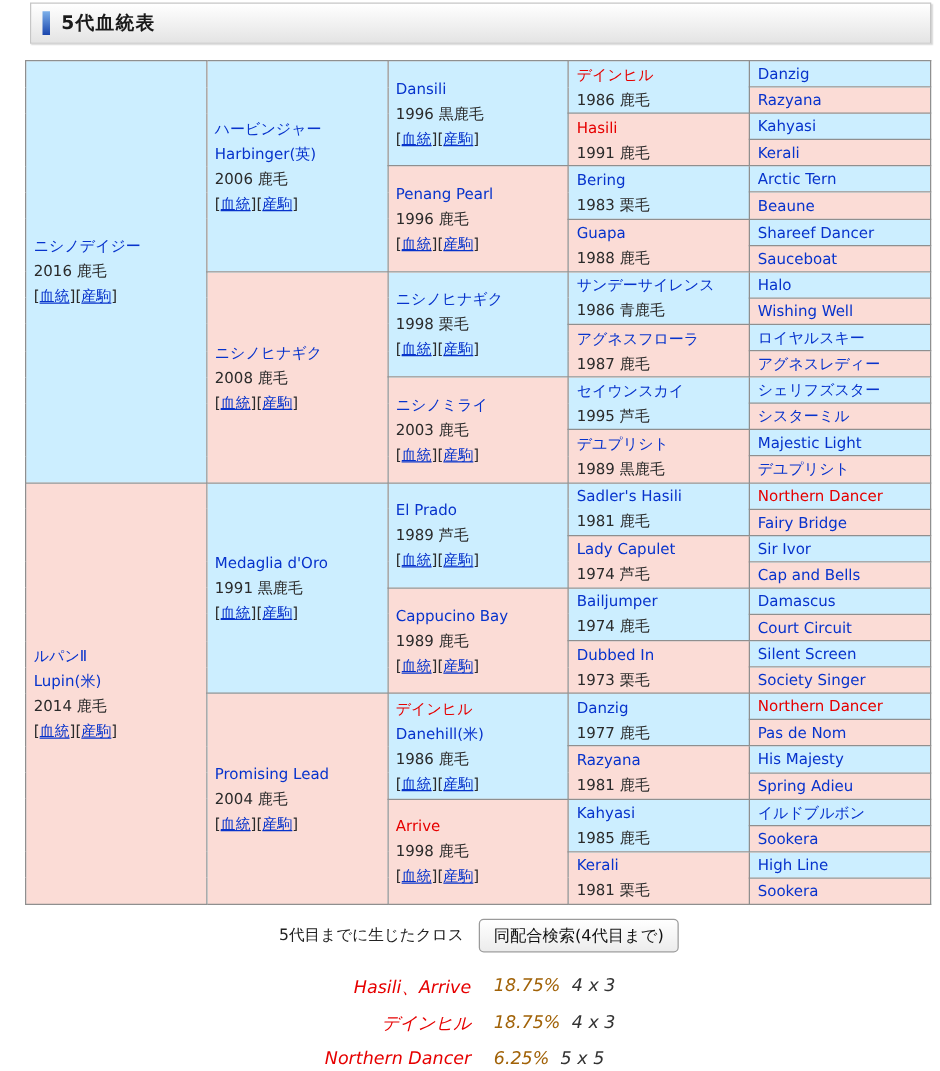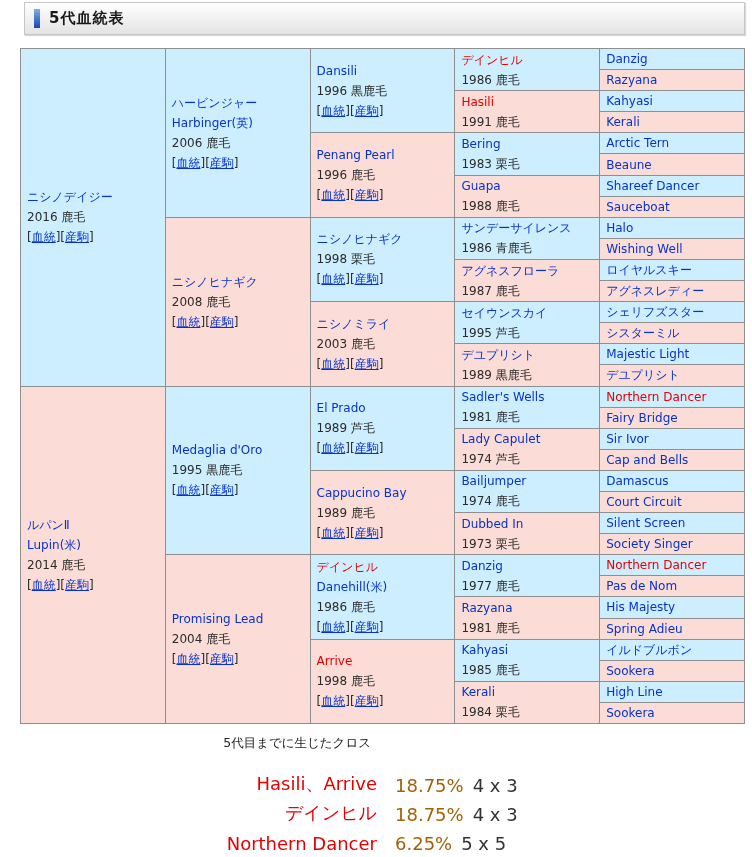--- a/index.html
+++ b/index.html
@@ -34,21 +34,21 @@
   .linkline a{color:#0733cc;text-decoration:underline;cursor:pointer;}
   
   .cross-header{position:absolute;top:735px;left:0;width:736px;display:flex;align-items:center;}
   .cross-label{width:371px;text-align:right;font-size:12.5px;color:#222;}
   .search-btn{
     margin-left:12px;height:27px;padding:0 11px;font-size:13px;color:#111;
     background:linear-gradient(#ffffff,#ececec);border:1px solid #9a9a9a;border-radius:4px;
     font-family:inherit;cursor:pointer;
   }
   .cross-rows{position:absolute;top:781px;left:0;width:752px;}
-  .cross-row{display:flex;margin-bottom:14px;font-size:18px;height:15px;align-items:flex-end;}
+  .cross-row{display:flex;margin-bottom:14px;font-size:14px;height:15px;align-items:flex-start;font-style:italic;}
   .cross-name{width:377px;text-align:right;color:#e60000;}
   .cross-val{margin-left:18px;color:#a16207;}
   .cross-pat{margin-left:9px;color:#333;}
 </style>
 </head>
 <body>
 
 <div class="title-bar">
   <span class="accent-bar"></span>
   <span class="title-text">5代血統表</span>
@@ -206,30 +206,30 @@
       </tr>
       <tr>
         <td rowspan="16" class="dam">
           <a class="hname">ルパンⅡ</a>
           <a class="hsub">Lupin(米)</a>
           <span class="info">2014 鹿毛</span>
           <span class="linkline"><i>[</i><a>血統</a><i>][</i><a>産駒</a><i>]</i></span>
         </td>
         <td rowspan="8" class="sire">
           <a class="hname">Medaglia d'Oro</a>
-          <span class="info">1995 黒鹿毛</span>
+          <span class="info">1991 黒鹿毛</span>
           <span class="linkline"><i>[</i><a>血統</a><i>][</i><a>産駒</a><i>]</i></span>
         </td>
         <td rowspan="4" class="sire">
           <a class="hname">El Prado</a>
           <span class="info">1989 芦毛</span>
           <span class="linkline"><i>[</i><a>血統</a><i>][</i><a>産駒</a><i>]</i></span>
         </td>
         <td rowspan="2" class="sire">
-          <a class="hname">Sadler's Wells</a>
+          <a class="hname">Sadler's Hasili</a>
           <span class="info">1981 鹿毛</span>
         </td>
         <td rowspan="1" class="sire">
           <a class="hname red">Northern Dancer</a>
         </td>
       </tr>
       <tr>
         <td rowspan="1" class="dam">
           <a class="hname">Fairy Bridge</a>
         </td>
@@ -335,36 +335,37 @@
         </td>
       </tr>
       <tr>
         <td rowspan="1" class="dam">
           <a class="hname">Sookera</a>
         </td>
       </tr>
       <tr>
         <td rowspan="2" class="dam">
           <a class="hname">Kerali</a>
-          <span class="info">1984 栗毛</span>
+          <span class="info">1981 栗毛</span>
         </td>
         <td rowspan="1" class="sire">
           <a class="hname">High Line</a>
         </td>
       </tr>
       <tr>
         <td rowspan="1" class="dam">
           <a class="hname">Sookera</a>
         </td>
       </tr>
     </tbody>
 </table>
 
 <div class="cross-header">
   <span class="cross-label">5代目までに生じたクロス</span>
+  <button class="search-btn">同配合検索(4代目まで)</button>
 </div>
 
 <div class="cross-rows">
   <div class="cross-row">
     <span class="cross-name">Hasili、Arrive</span>
     <span class="cross-val">18.75%</span>
     <span class="cross-pat">4 x 3</span>
   </div>
   <div class="cross-row">
     <span class="cross-name">デインヒル</span>

